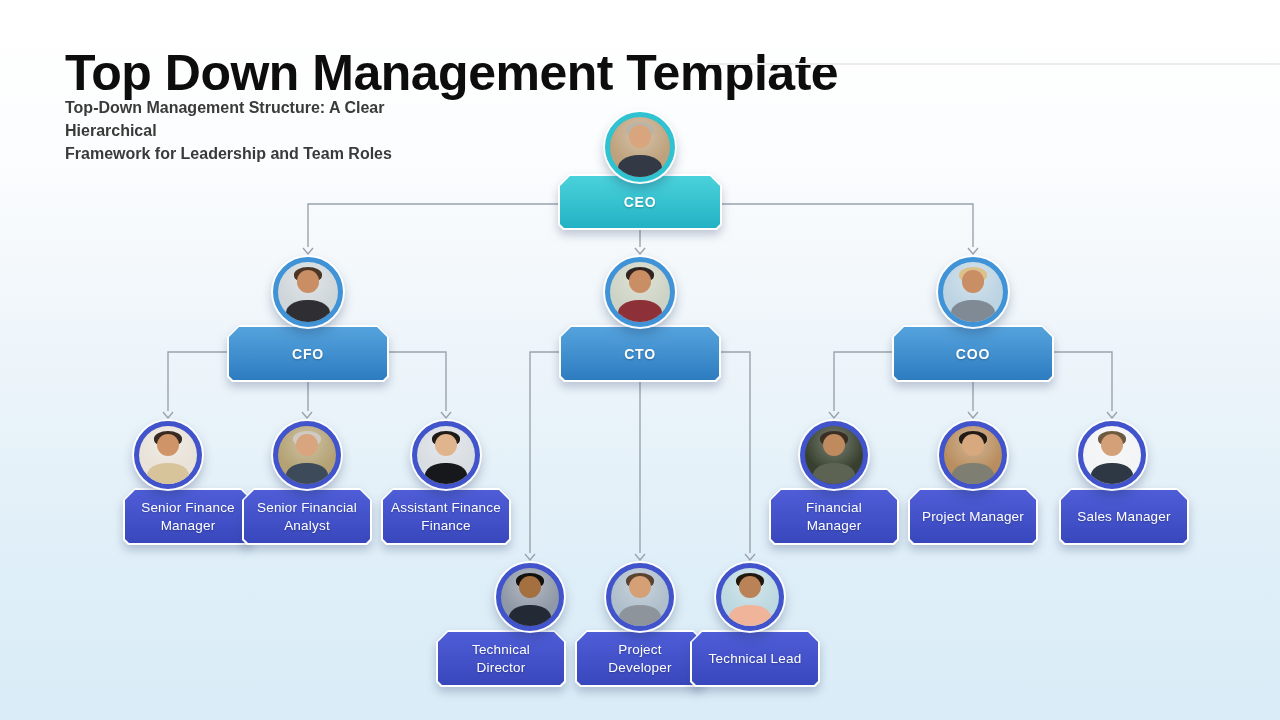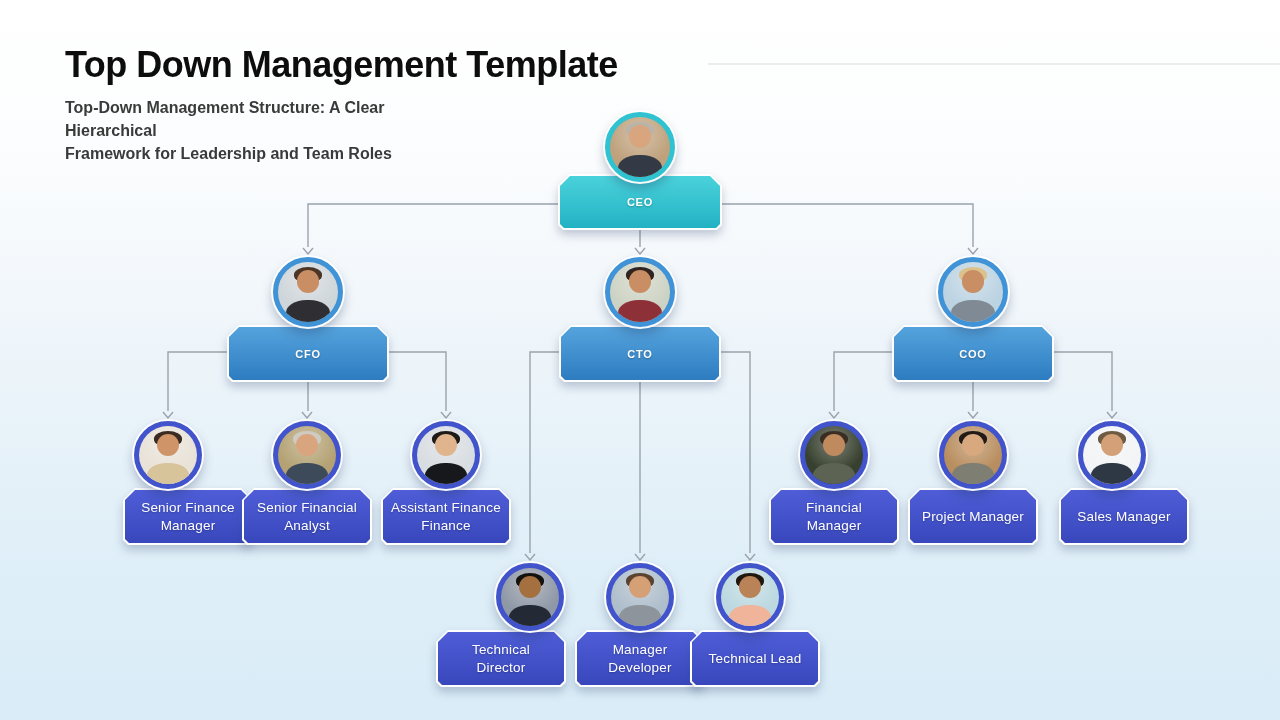--- a/index.html
+++ b/index.html
@@ -6,21 +6,21 @@
   html,body { width:1280px; height:720px; }
   body { font-family: "Liberation Sans", sans-serif; }
 
   #stage {
     position: relative; width: 1280px; height: 720px; overflow: hidden;
     background: linear-gradient(180deg, #ffffff 0%, #fcfdfe 20%, #eef5fa 48%, #e0eff8 75%, #d9ecf7 100%);
   }
 
   .page-title {
     position: absolute; left: 65px; top: 44px;
-    font-size: 36px; font-weight: bold; letter-spacing: -0.5px; color: #0d0d0d;
+    font-size: 50px; font-weight: bold; letter-spacing: -0.5px; color: #0d0d0d;
     white-space: nowrap;
   }
   .page-subtitle {
     position: absolute; left: 65px; top: 96px; width: 360px;
     font-size: 16px; font-weight: bold; color: #3a3a3a; line-height: 1.45;
   }
   .title-divider {
     position: absolute; left: 708px; right: 0; top: 63px; height: 2px;
     background: #ececef;
   }
@@ -41,21 +41,21 @@
     position: absolute; inset: 2px;
     clip-path: polygon(10px 0, calc(100% - 10px) 0, 100% 10px, 100% calc(100% - 4px),
                        calc(100% - 4px) 100%, 4px 100%, 0 calc(100% - 4px), 0 10px);
     display: flex; align-items: center; justify-content: center; text-align: center;
     padding: 4px 8px;
   }
   .lvl1 .box-fill { background: linear-gradient(180deg, var(--l1t), var(--l1b)); }
   .lvl2 .box-fill { background: linear-gradient(180deg, var(--l2t), var(--l2b)); }
   .lvl3 .box-fill { background: linear-gradient(180deg, var(--l3t), var(--l3b)); }
   .label { color: #ffffff; text-shadow: 0 1px 2px rgba(0,0,0,0.25); }
-  .lvl1 .label, .lvl2 .label { font-size: 11px; font-weight: bold; letter-spacing: 0.8px; }
+  .lvl1 .label, .lvl2 .label { font-size: 14px; font-weight: bold; letter-spacing: 0.8px; }
   .lvl3 .label { font-size: 13.5px; font-weight: normal; line-height: 1.32; letter-spacing: 0.2px; }
 
   
   .avatar {
     position: absolute; z-index: 3; border-radius: 50%;
     border: 4px solid var(--ring); background: var(--ring);
     box-shadow: 0 0 0 2px rgba(255,255,255,0.95), 0 6px 12px rgba(30,50,90,0.35);
   }
   .photo {
     position: absolute; inset: 1px; border-radius: 50%; overflow: hidden;
@@ -249,21 +249,21 @@
     <div class="avatar" style="left: 606px; top: 563px; width: 68px; height: 68px; --ring: #4254cb; --bg: #aebecb; --skin: #d6a077; --hair: #5a4330; --shirt: #8d949c;">
       <div class="photo">
         <div class="hair"></div>
         <div class="head"></div>
         <div class="torso"></div>
       </div>
     </div>
     <div class="box lvl3" style="left: 575px; top: 630px; width: 130px; height: 57px;">
       <div class="box-white">
         <div class="box-fill">
-          <span class="label">Manager Developer</span>
+          <span class="label">Project Developer</span>
         </div>
       </div>
     </div>
   </div>
 
   <div class="node">
     <div class="avatar" style="left: 716px; top: 563px; width: 68px; height: 68px; --ring: #4254cb; --bg: #bcd8e0; --skin: #b98257; --hair: #20180f; --shirt: #f0b49a;">
       <div class="photo">
         <div class="hair"></div>
         <div class="head"></div>

